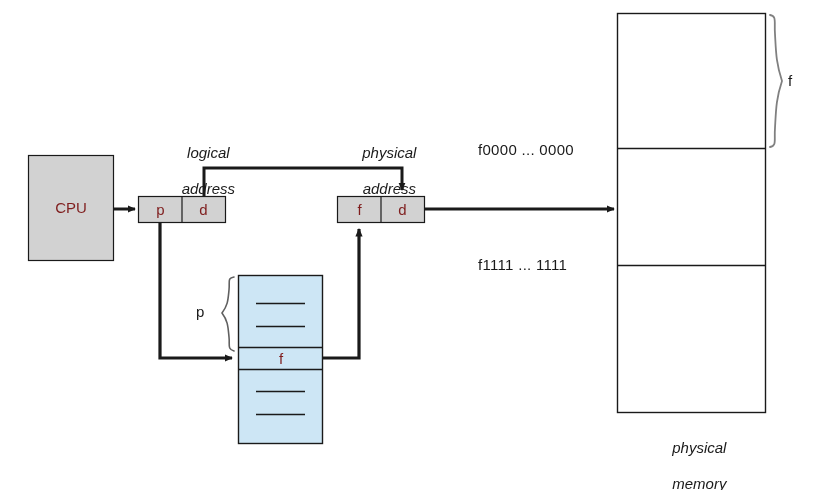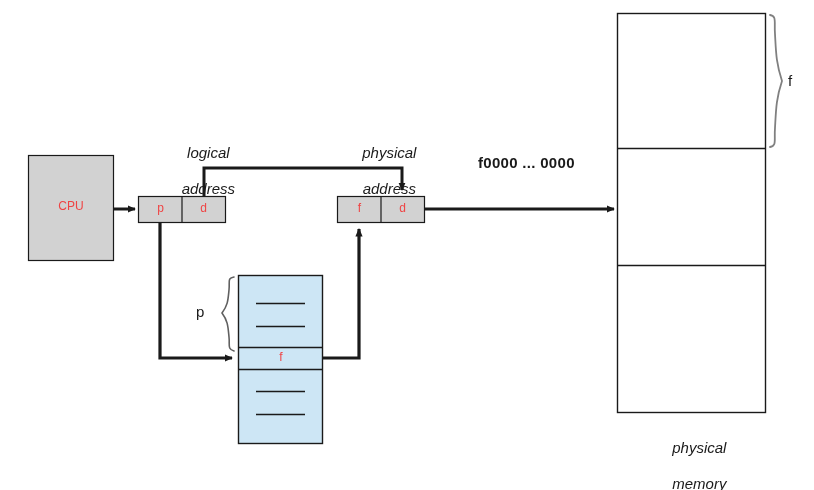--- a/index.html
+++ b/index.html
@@ -30,22 +30,22 @@
     font-size: 15px;
     line-height: 18px;
     white-space: pre;
   }
   .lbl-center {
     text-align: center;
     font-style: italic;
   }
   .boxtext {
     position: absolute;
-    font-size: 12px;
-    color: #ef4444;
+    font-size: 15px;
+    color: #7f1d1d;
     text-align: center;
     line-height: 1;
   }
   .mono-addr {
     font-size: 15px;
     letter-spacing: 0.3px;
   }
 </style>
 </head>
 <body>
@@ -112,22 +112,23 @@
   </div>
 
   <div class="boxtext" style="left:338px; top:202px; width:43px;">f</div>
   <div class="boxtext" style="left:381px; top:202px; width:43px;">d</div>
 
   <div class="lbl" style="left:196px; top:303px;">p</div>
 
   <div class="boxtext" style="left:239px; top:351px; width:84px;">f</div>
 
 
-  <div class="lbl mono-addr" style="left:478px; top:154px;font-weight:bold;">f0000 ... 0000</div>
+  <div class="lbl mono-addr" style="left:478px; top:141px;">f0000 ... 0000</div>
 
+  <div class="lbl mono-addr" style="left:478px; top:256px;">f1111 ... 1111</div>
 
   <div class="lbl" style="left:788px; top:72px;">f</div>
 
   <div class="lbl lbl-center" style="left:631px; top:421px; width:120px;">
     <span>physical</span><br>
     <span>memory</span>
   </div>
 
 </div>
 

